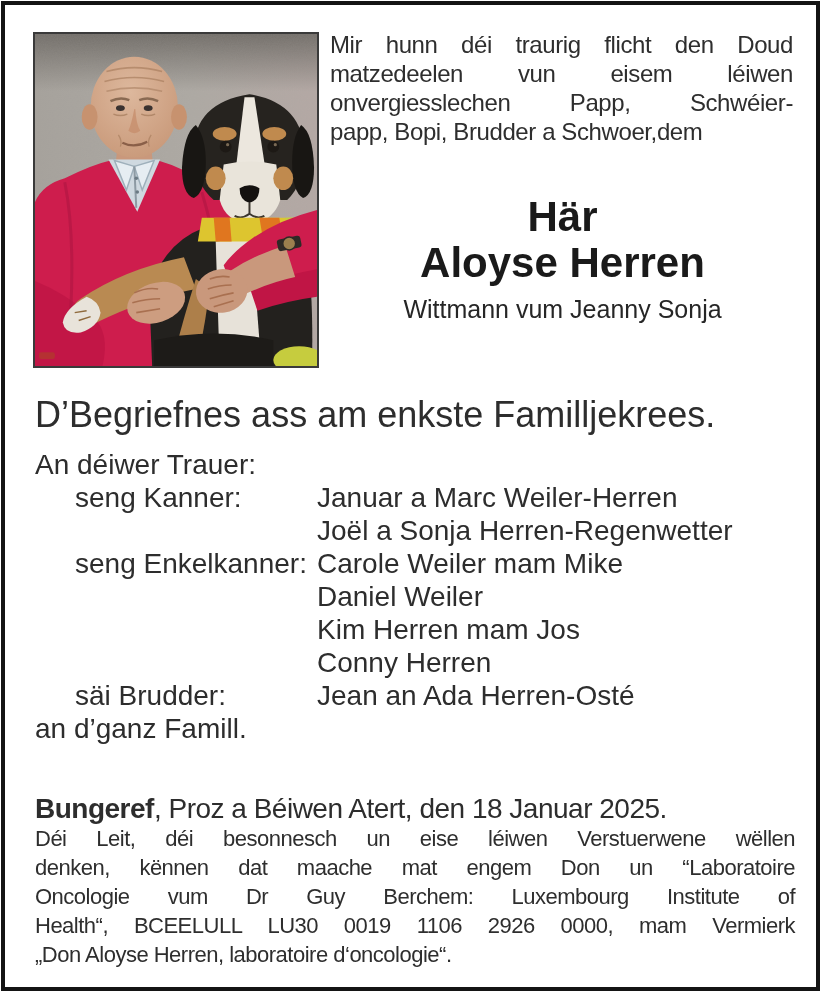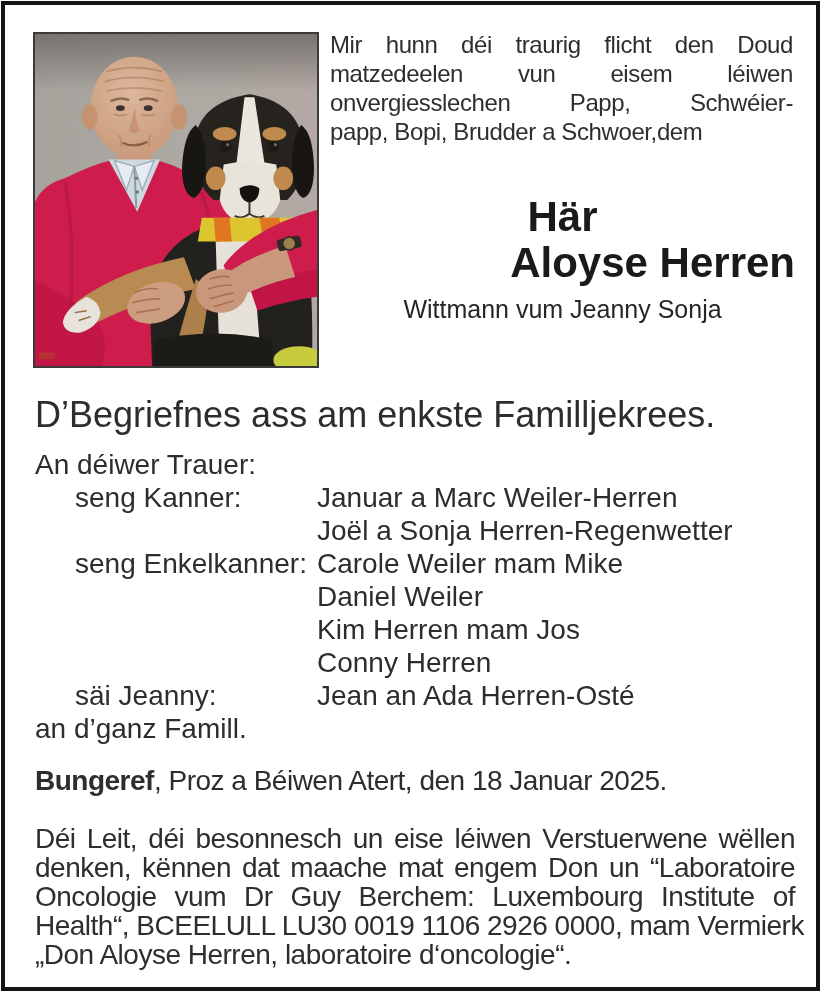--- a/index.html
+++ b/index.html
@@ -21,41 +21,41 @@
     position:absolute;left:330px;top:30px;width:463px;
     font-size:24px;line-height:29px;letter-spacing:-0.4px;color:#2e2e2e;
   }
   .jline{
     text-align:justify;text-align-last:justify;white-space:nowrap;text-justify:inter-word;
   }
   .jline.last{text-align:center;text-align-last:left;}
 
   .titleblock{position:absolute;left:330px;top:194px;width:465px;text-align:center;color:#1a1a1a;}
   .salutation{font-size:42px;font-weight:700;line-height:46px;}
-  .deceased-name{font-size:42px;font-weight:700;line-height:46px;text-align:right;}
+  .deceased-name{font-size:42px;font-weight:700;line-height:46px;}
   .subtitle{font-size:25px;line-height:30px;margin-top:8px;color:#262626;}
 
   .funeral{position:absolute;left:35px;top:398px;width:760px;font-size:36px;line-height:33px;}
 
   .mourning{position:absolute;left:35px;top:448px;width:760px;font-size:28px;line-height:33px;}
   .mrow{display:flex;}
   .mlabel{width:242px;flex:0 0 242px;white-space:nowrap;margin-left:40px;}
   .mvalues{flex:1;}
   .mvalue{white-space:nowrap;}
   .mfoot{white-space:nowrap;}
 
   .dateline{
-    position:absolute;left:35px;top:764px;width:760px;
+    position:absolute;left:35px;top:792px;width:760px;
     font-size:28px;line-height:34px;letter-spacing:-0.5px;white-space:nowrap;
   }
   .dateline .city{font-weight:700;}
 
   .donation{
     position:absolute;left:35px;top:824px;width:760px;
-    font-size:28px;line-height:29px;letter-spacing:-0.5px;color:#2e2e2e;
+    font-size:22px;line-height:29px;letter-spacing:-0.5px;color:#2e2e2e;
   }
 </style>
 </head>
 <body>
 
 <div class="page">
   <div class="frame"></div>
 
   <div class="photo">
     <svg viewBox="0 0 284 336" preserveAspectRatio="none">
@@ -213,21 +213,21 @@
     <div class="mrow">
       <div class="mlabel">seng Enkelkanner:</div>
       <div class="mvalues">
         <div class="mvalue">Carole Weiler mam Mike</div>
         <div class="mvalue">Daniel Weiler</div>
         <div class="mvalue">Kim Herren mam Jos</div>
         <div class="mvalue">Conny Herren</div>
       </div>
     </div>
     <div class="mrow">
-      <div class="mlabel">säi Jeanny:</div>
+      <div class="mlabel">säi Brudder:</div>
       <div class="mvalues">
         <div class="mvalue">Jean an Ada Herren-Osté</div>
       </div>
     </div>
     <div class="mfoot">an d’ganz Famill.</div>
   </div>
 
   <div class="dateline"><span class="city">Bungeref</span><span>, Proz a Béiwen Atert, den 18 Januar 2025.</span></div>
 
   <div class="donation">

